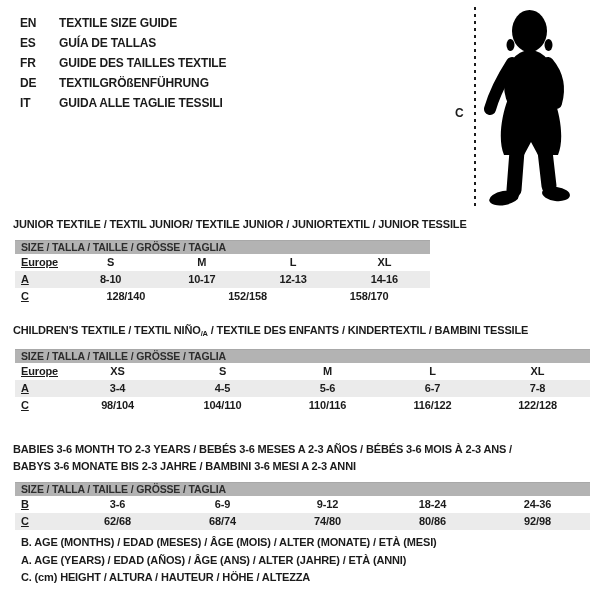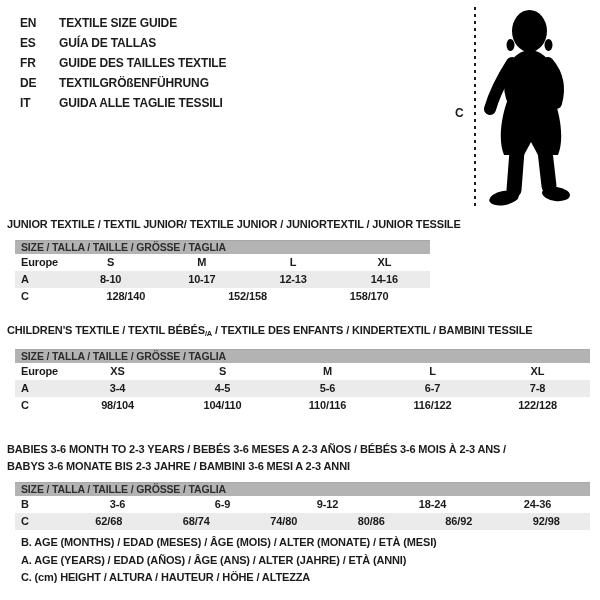--- a/index.html
+++ b/index.html
@@ -30,35 +30,35 @@
   .c-mark { position: absolute; left: 455px; top: 106px; font-size: 12px; line-height: 14px; }
   .baby { position: absolute; left: 479px; top: 3px; }
   .baby .solid { fill: var(--silhouette, #000); }
   .baby .limb { fill: none; stroke: var(--silhouette, #000); stroke-linecap: round; }
 
   
   .tsec { position: absolute; left: 0; width: 600px; }
   .tsec-1 { top: 216px; }
   .tsec-2 { top: 322px; }
   .tsec-3 { top: 441px; }
-  .ttitle { margin-left: 7px; font-size: 11px; line-height: 17px; }
+  .ttitle { margin-left: 13px; font-size: 11px; line-height: 17px; }
   .ttitle .sub { font-size: 7.5px; vertical-align: -2px; }
   .tbl { margin-left: 15px; margin-top: 7px; }
   .tsec-1 .tbl { width: 415px; }
   .tsec-2 .tbl, .tsec-3 .tbl { width: 575px; }
   .hbar {
     height: 14px; line-height: 13px; padding-left: 6px;
     background: var(--header-bar, #b3b3b3);
     color: var(--header-bar-text, #2d2d2d);
     font-size: 10.5px;
     border-top: 1px solid #a8a8a8;
   }
   .trow { display: flex; height: 17px; line-height: 17px; font-size: 11px; }
   .trow.shaded { background: var(--shaded-row, #ebebeb); }
-  .tlabel { width: 50px; padding-left: 6px; }
+  .tlabel { width: 50px; padding-left: 6px; text-decoration: underline; }
   .tcell { flex: 1; text-align: center; }
 
   
   .footnotes { position: absolute; left: 21px; top: 534px; font-size: 11px; line-height: 17.5px; }
 </style>
 </head>
 <body>
 
 <div class="canvas">
 
@@ -126,21 +126,21 @@
           <div class="trow">
             <div class="tlabel">C</div>
             <div class="tcell">128/140</div>
             <div class="tcell">152/158</div>
             <div class="tcell">158/170</div>
           </div>
         </div>
       </div>
       <div class="tsec tsec-2">
         <div class="ttitle">
-          <div class="ttitle-line"><span>CHILDREN'S TEXTILE / TEXTIL BÉBÉS</span><span class="sub">/A</span><span> / TEXTILE DES ENFANTS / KINDERTEXTIL / BAMBINI TESSILE</span></div>
+          <div class="ttitle-line"><span>CHILDREN'S TEXTILE / TEXTIL NIÑO</span><span class="sub">/A</span><span> / TEXTILE DES ENFANTS / KINDERTEXTIL / BAMBINI TESSILE</span></div>
         </div>
         <div class="tbl">
           <div class="hbar">SIZE / TALLA / TAILLE / GRÖSSE / TAGLIA</div>
           <div class="trow">
             <div class="tlabel">Europe</div>
             <div class="tcell">XS</div>
             <div class="tcell">S</div>
             <div class="tcell">M</div>
             <div class="tcell">L</div>
             <div class="tcell">XL</div>
@@ -177,21 +177,20 @@
             <div class="tcell">9-12</div>
             <div class="tcell">18-24</div>
             <div class="tcell">24-36</div>
           </div>
           <div class="trow shaded">
             <div class="tlabel">C</div>
             <div class="tcell">62/68</div>
             <div class="tcell">68/74</div>
             <div class="tcell">74/80</div>
             <div class="tcell">80/86</div>
-            <div class="tcell">86/92</div>
             <div class="tcell">92/98</div>
           </div>
         </div>
       </div>
     </div>
 
   <div class="footnotes" id="footnotes">
       <div class="fnote">B. AGE (MONTHS) / EDAD (MESES) / ÂGE (MOIS) / ALTER (MONATE) / ETÀ (MESI)</div>
       <div class="fnote">A. AGE (YEARS) / EDAD (AÑOS) / ÂGE (ANS) / ALTER (JAHRE) / ETÀ (ANNI)</div>
       <div class="fnote">C. (cm) HEIGHT / ALTURA / HAUTEUR / HÖHE / ALTEZZA</div>

